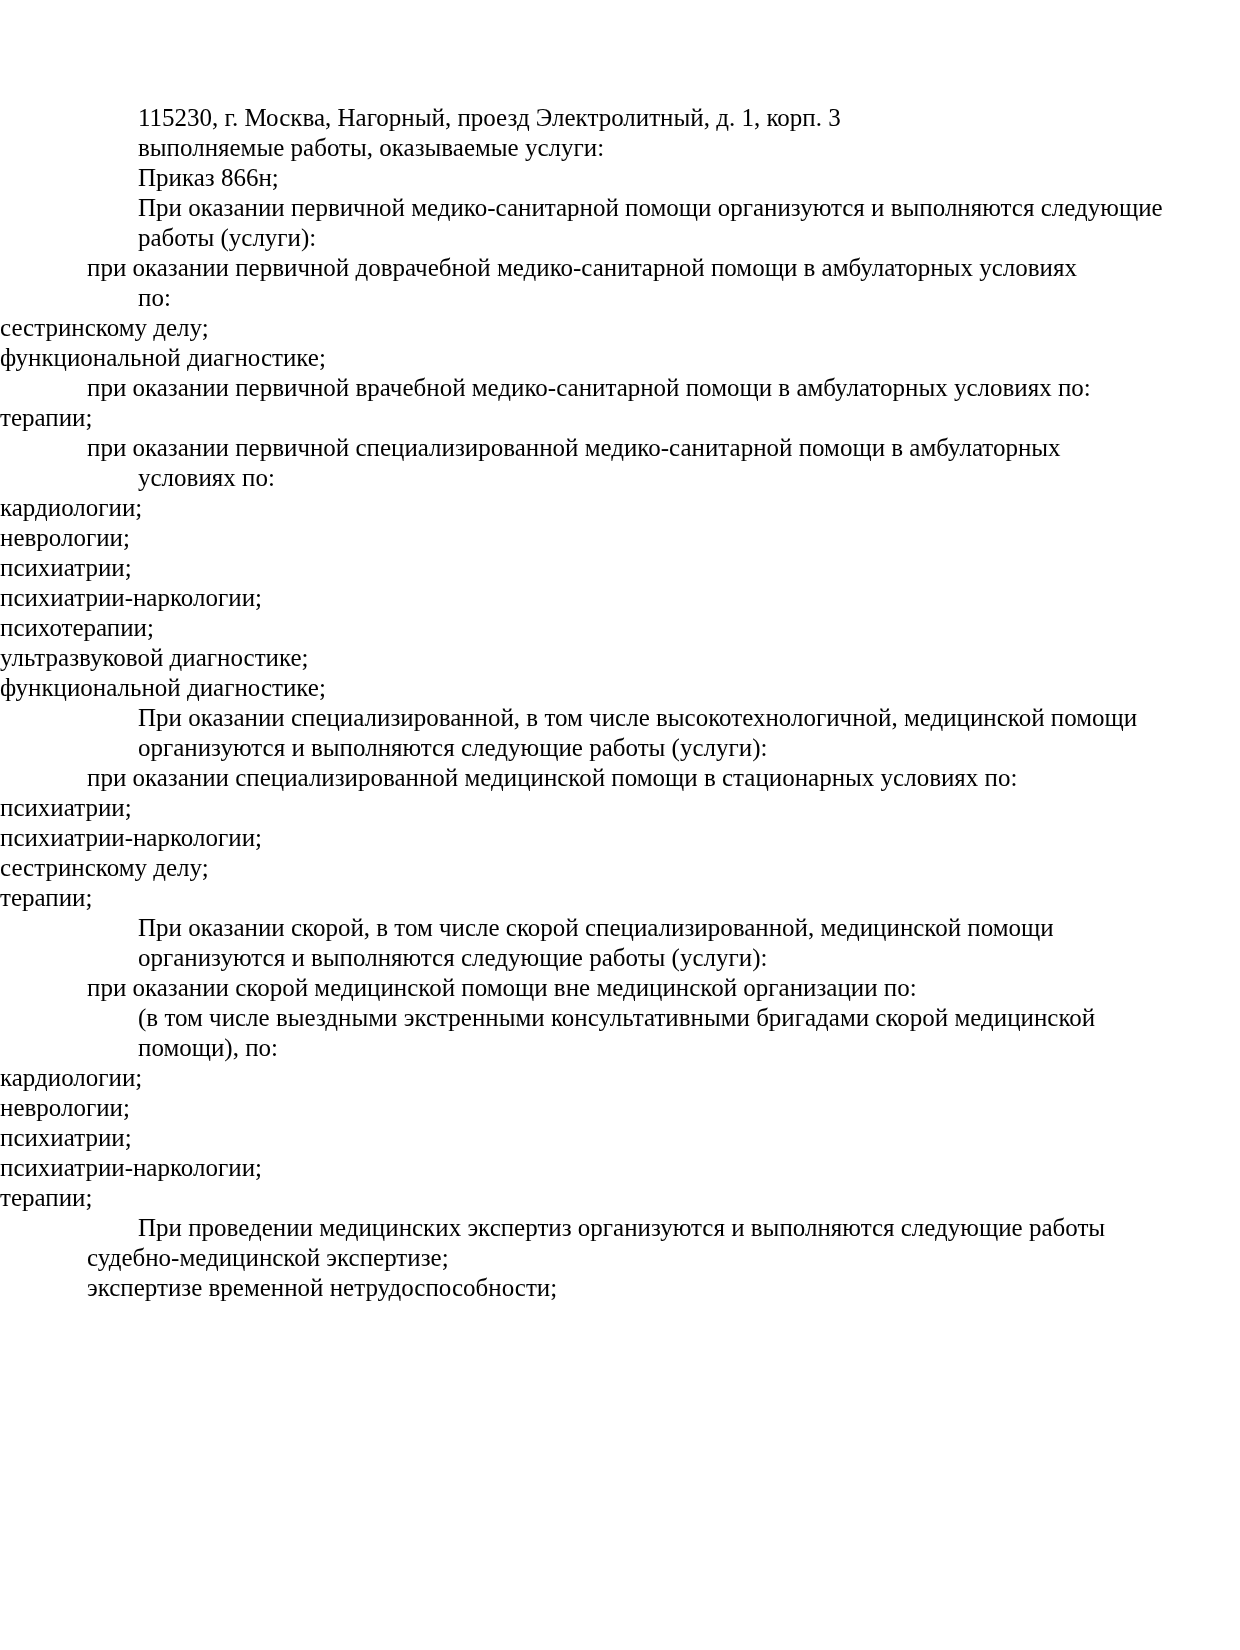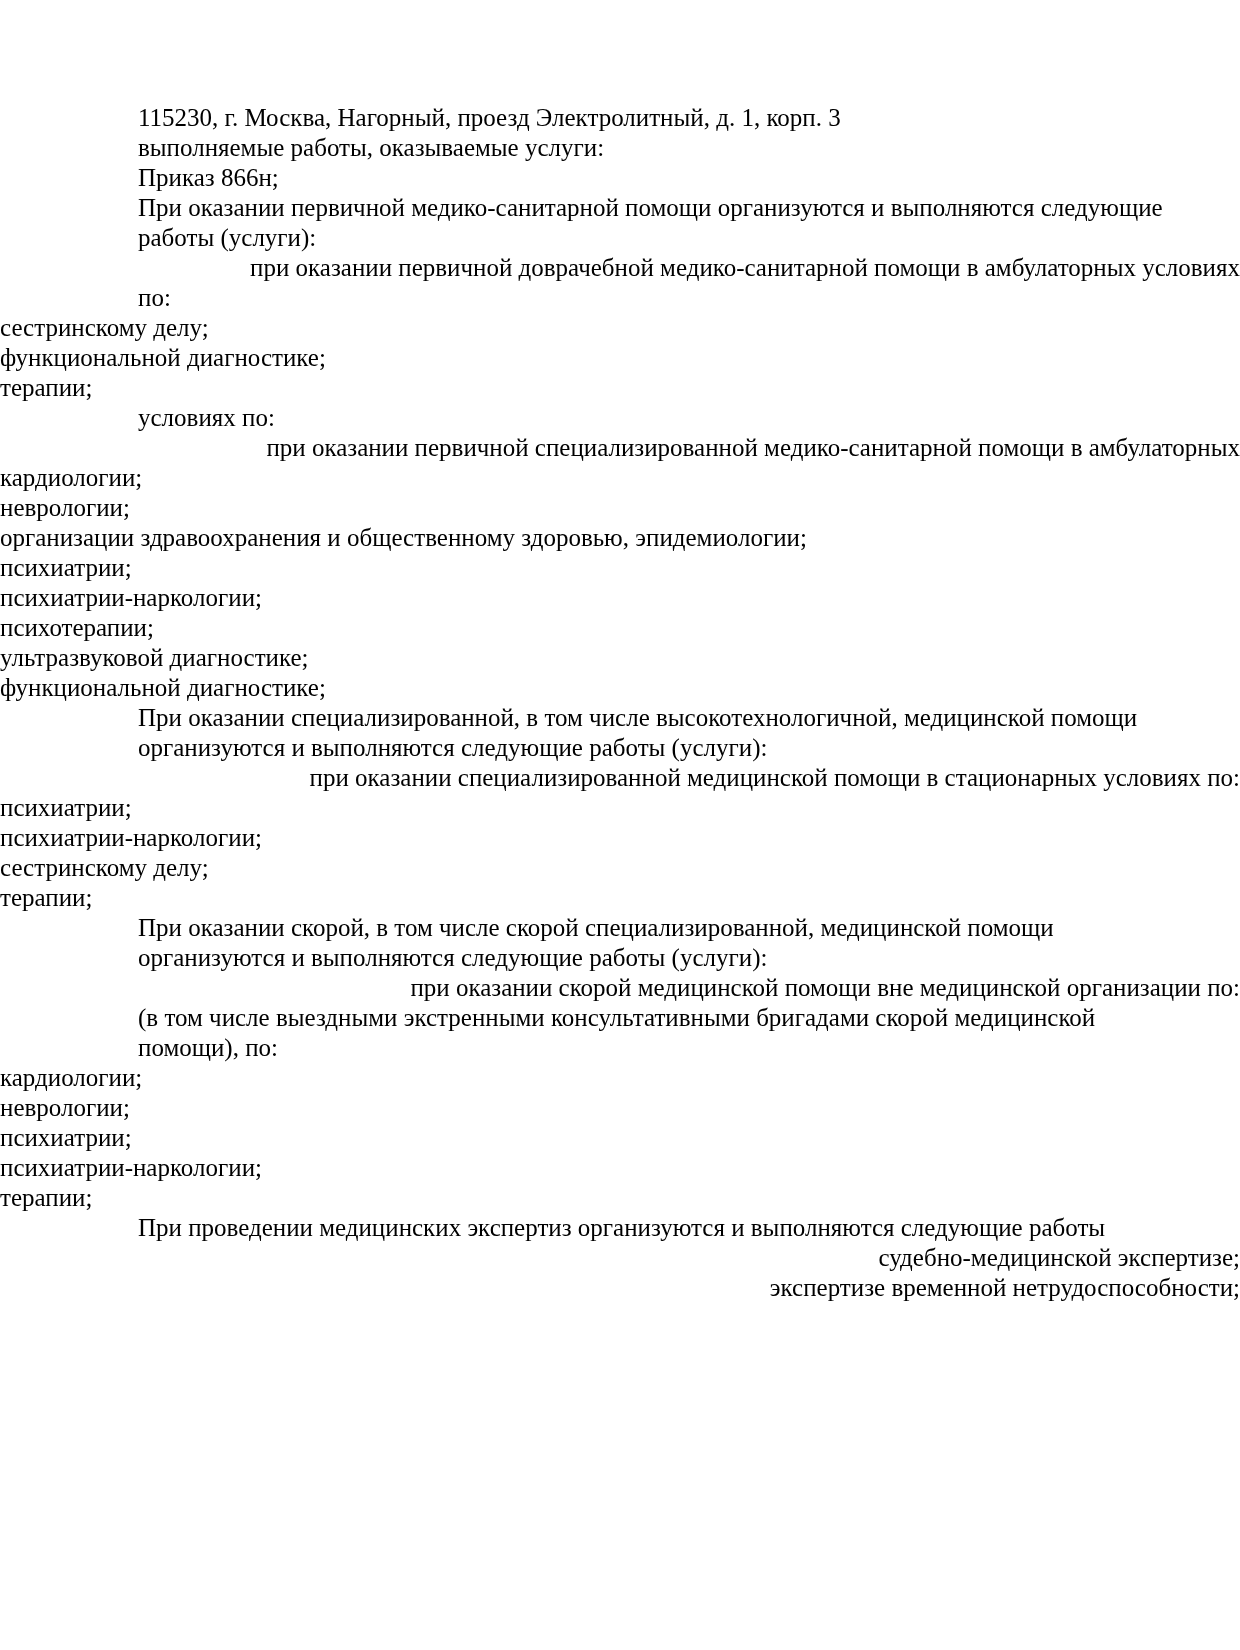--- a/index.html
+++ b/index.html
@@ -21,43 +21,43 @@
     right: 0;
   }
   .line {
     font-family: "Liberation Serif", "DejaVu Serif", serif;
     font-size: 25px;
     line-height: 30px;
     color: #000000;
     white-space: pre;
   }
   .indent-0 { padding-left: 138px; }
-  .indent-1 { padding-left: 87px; text-align: right; }
+  .indent-1 { padding-left: 87px; }
   .indent-2 { }
 </style>
 </head>
 <body>
 
 <div class="page">
   <div class="doc-text">
       <div class="line indent-0">115230, г. Москва, Нагорный, проезд Электролитный, д. 1, корп. 3</div>
       <div class="line indent-0">выполняемые работы, оказываемые услуги:</div>
       <div class="line indent-0">Приказ 866н;</div>
       <div class="line indent-0">При оказании первичной медико-санитарной помощи организуются и выполняются следующие</div>
       <div class="line indent-0">работы (услуги):</div>
       <div class="line indent-1">при оказании первичной доврачебной медико-санитарной помощи в амбулаторных условиях</div>
       <div class="line indent-0">по:</div>
       <div class="line indent-2">сестринскому делу;</div>
       <div class="line indent-2">функциональной диагностике;</div>
+      <div class="line indent-1">при оказании первичной врачебной медико-санитарной помощи в амбулаторных условиях по:</div>
       <div class="line indent-2">терапии;</div>
+      <div class="line indent-1">при оказании первичной специализированной медико-санитарной помощи в амбулаторных</div>
       <div class="line indent-0">условиях по:</div>
-      <div class="line indent-1">при оказании первичной специализированной медико-санитарной помощи в амбулаторных</div>
       <div class="line indent-2">кардиологии;</div>
       <div class="line indent-2">неврологии;</div>
-      <div class="line indent-2">организации здравоохранения и общественному здоровью, эпидемиологии;</div>
       <div class="line indent-2">психиатрии;</div>
       <div class="line indent-2">психиатрии-наркологии;</div>
       <div class="line indent-2">психотерапии;</div>
       <div class="line indent-2">ультразвуковой диагностике;</div>
       <div class="line indent-2">функциональной диагностике;</div>
       <div class="line indent-0">При оказании специализированной, в том числе высокотехнологичной, медицинской помощи</div>
       <div class="line indent-0">организуются и выполняются следующие работы (услуги):</div>
       <div class="line indent-1">при оказании специализированной медицинской помощи в стационарных условиях по:</div>
       <div class="line indent-2">психиатрии;</div>
       <div class="line indent-2">психиатрии-наркологии;</div>

